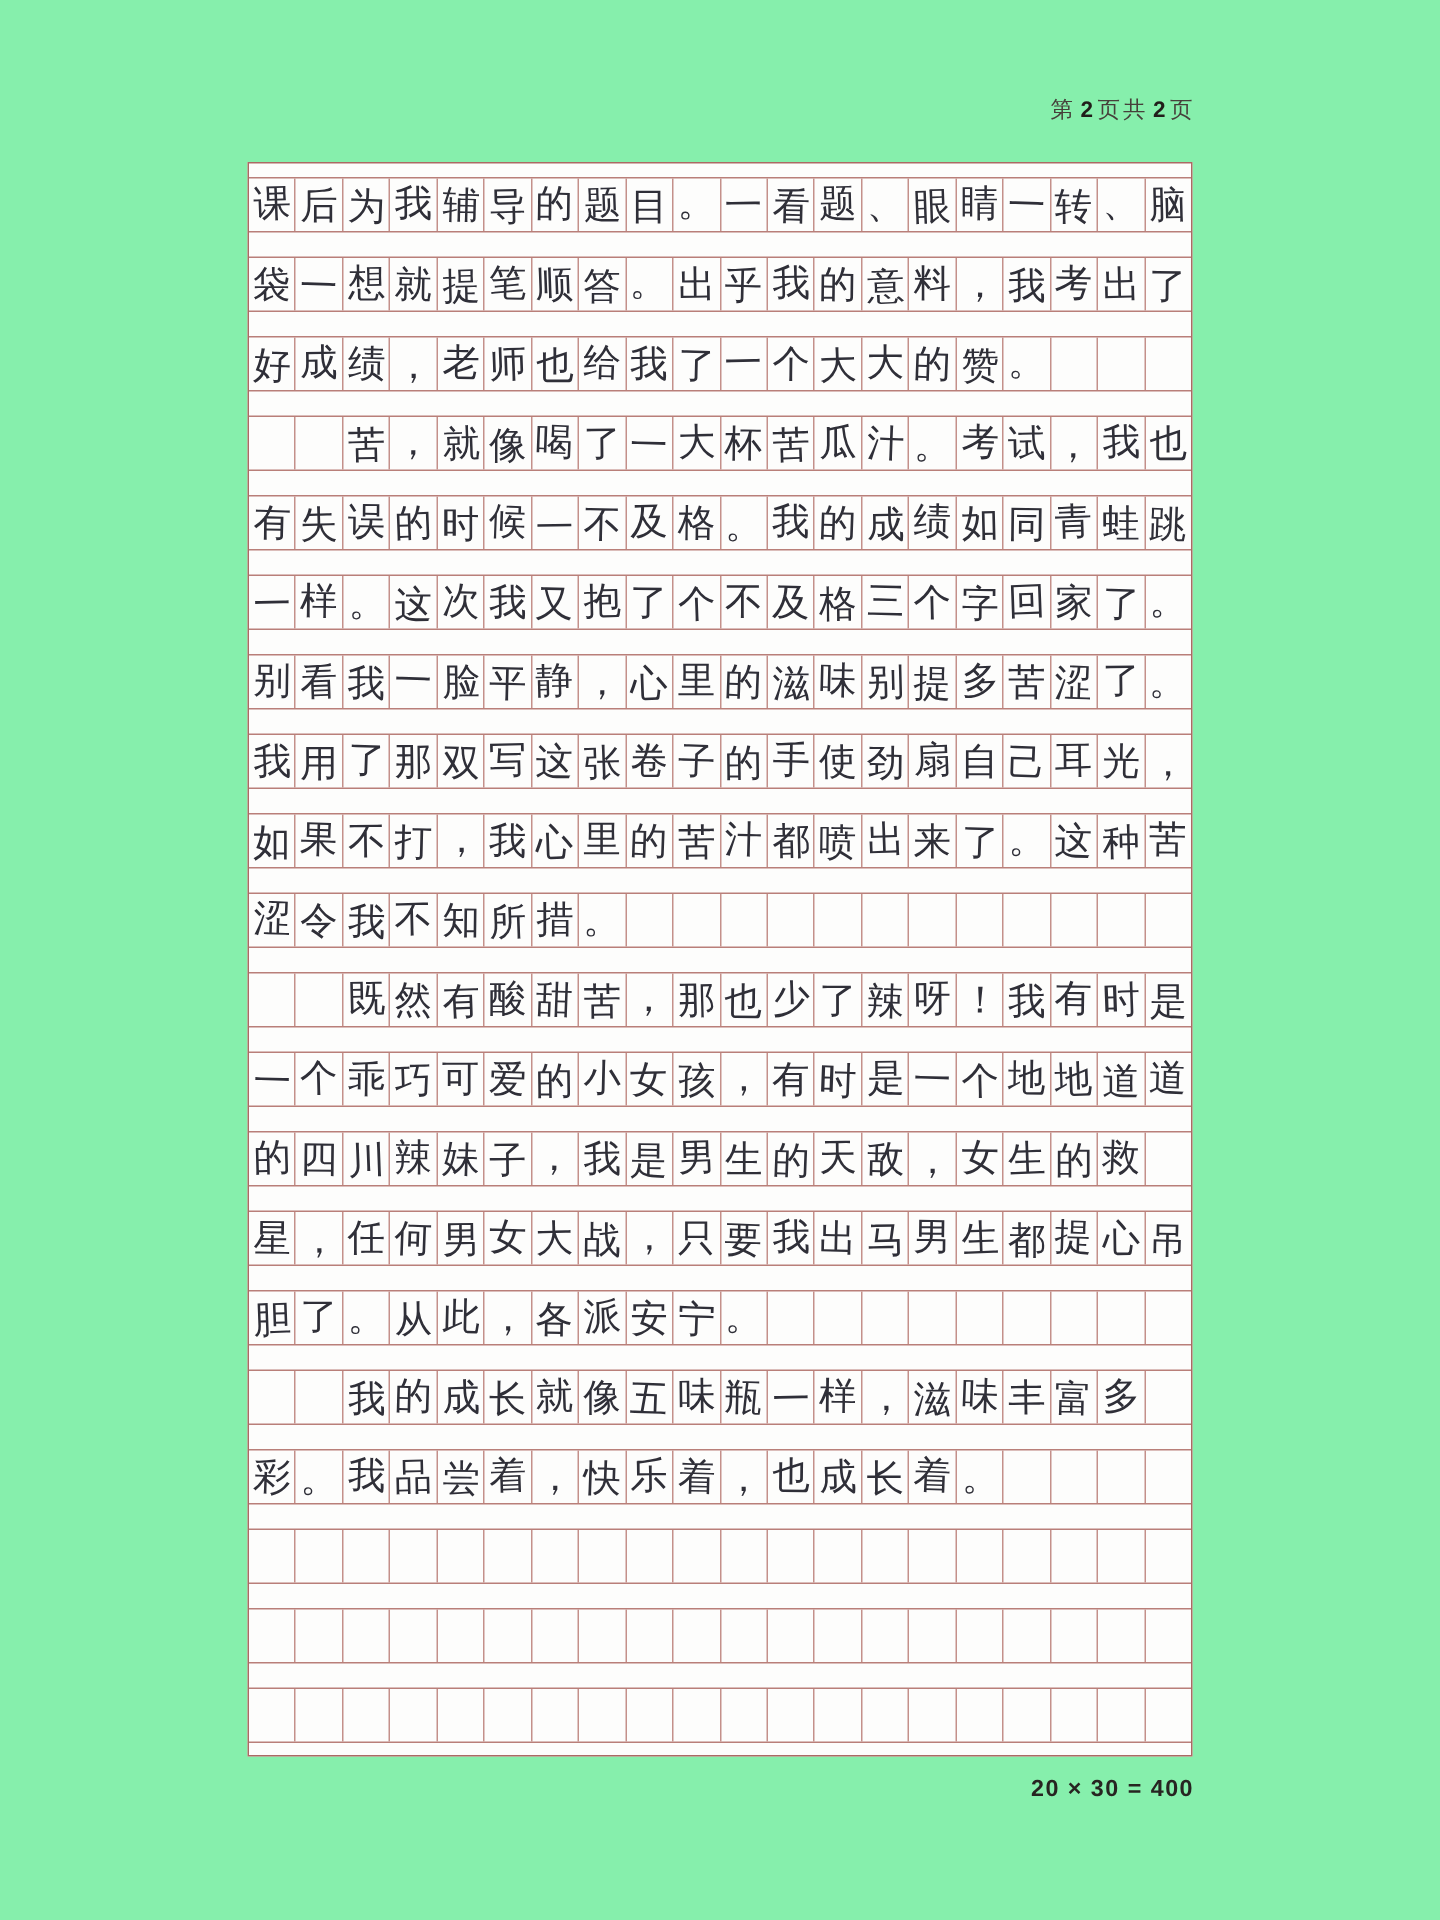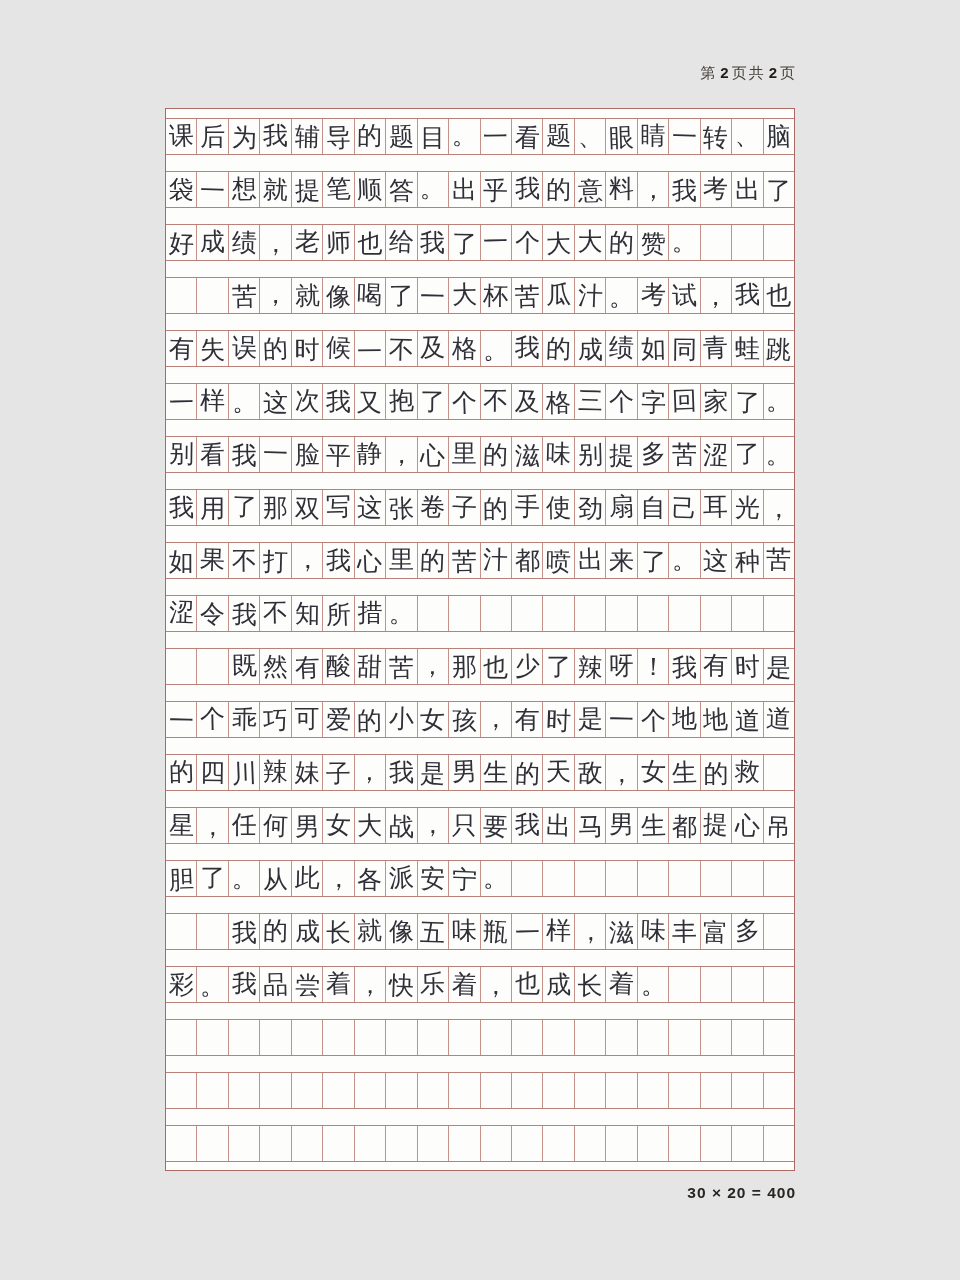--- a/index.html
+++ b/index.html
@@ -4,21 +4,21 @@
 <style>
   html, body {
     margin: 0;
     padding: 0;
     background: #ffffff;
   }
   .page {
     position: relative;
     width: 960px;
     height: 1280px;
-    background: #e5e5e5;
+    background: #86efac;
     overflow: hidden;
     font-family: "Liberation Sans", sans-serif;
   }
   
   .page-header {
     position: absolute;
     top: 64px;
     right: 163px;
     font-size: 15px;
     color: #46403a;
@@ -1133,15 +1133,15 @@
         <div class="cell"></div>
         <div class="cell"></div>
         <div class="cell"></div>
         <div class="cell"></div>
         <div class="cell"></div>
         <div class="cell"></div>
         <div class="cell"></div>
       </div>
     </div>
 
-  <div class="page-footer">30 × 20 = 400</div>
+  <div class="page-footer">20 × 30 = 400</div>
 
 </div>
 
 </body></html>

